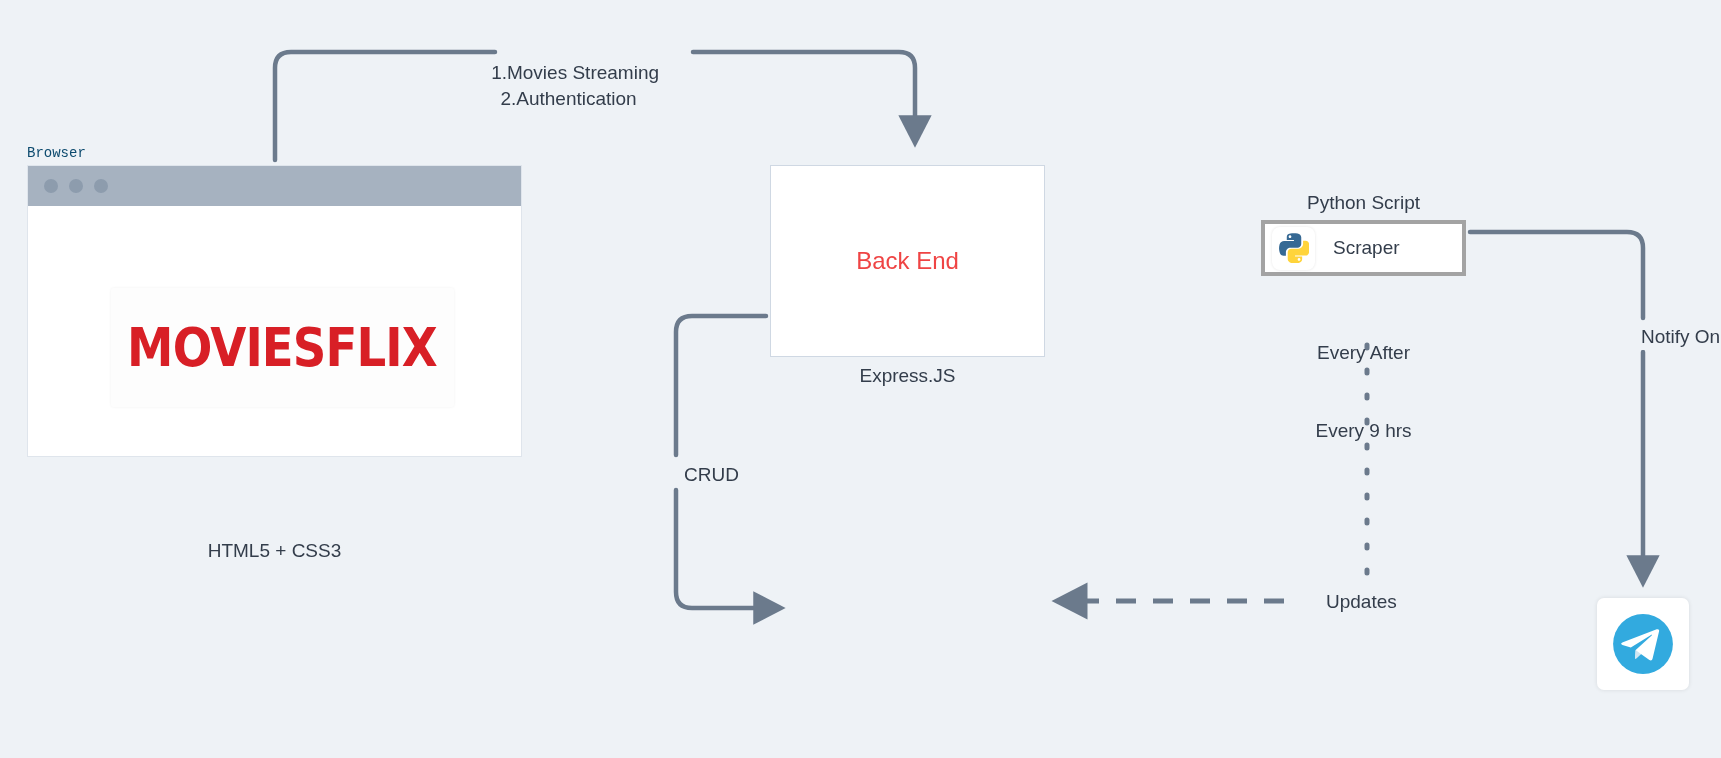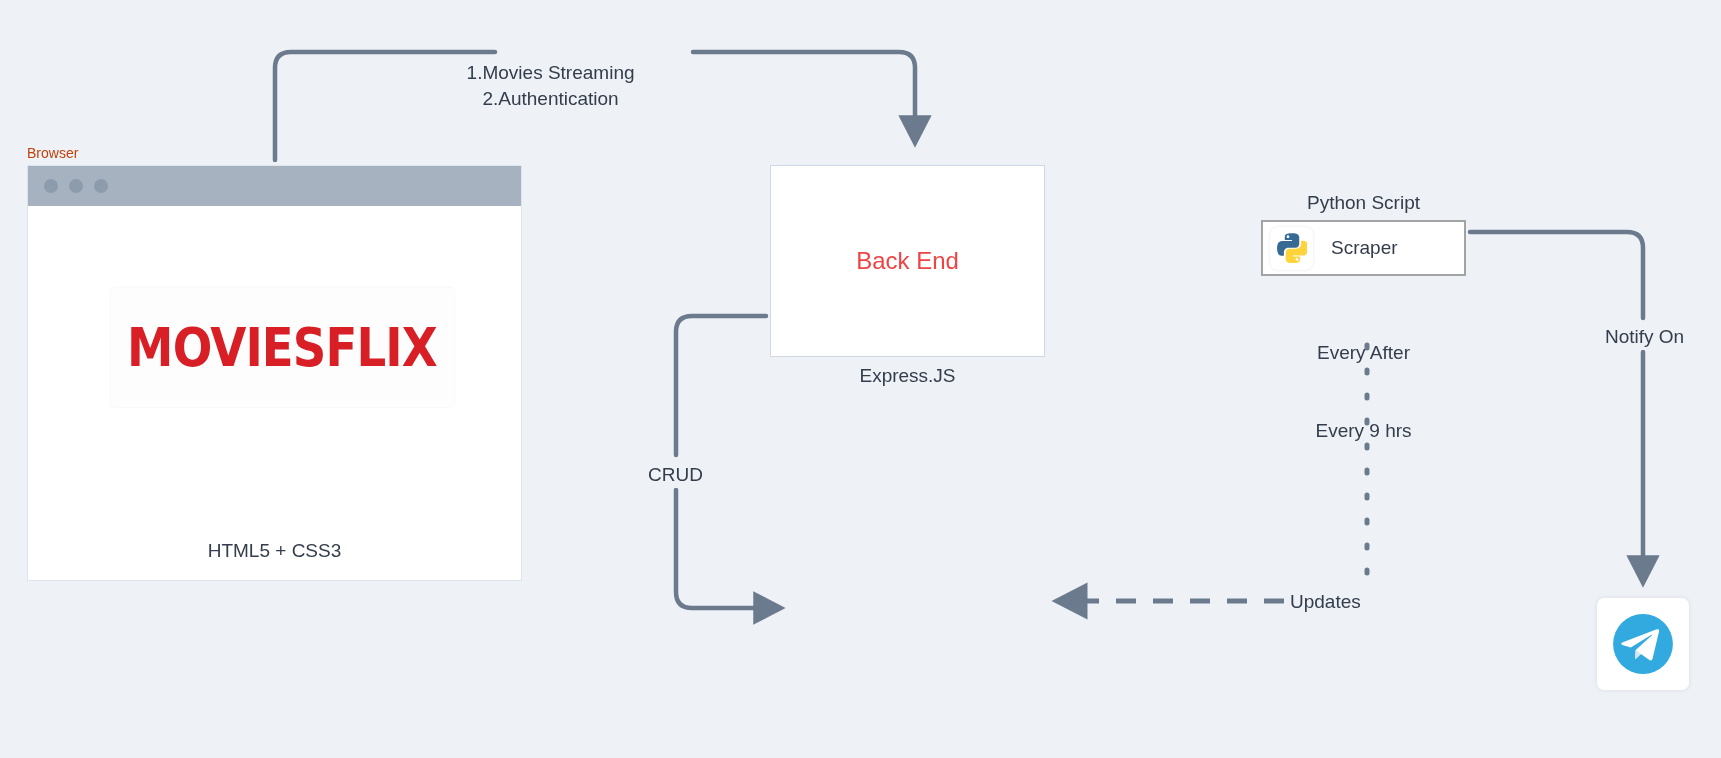--- a/index.html
+++ b/index.html
@@ -17,42 +17,44 @@
   }
   .lbl {
     position: absolute;
     color: #333d4b;
     font-size: 19px;
     line-height: 26px;
     white-space: pre;
   }
   .lbl-sm {
     position: absolute;
-    color: #c2410c;
+    color: #0c4a6e;
     font-size: 14px;
     white-space: pre;
+    font-family: Liberation Mono, monospace;
   }
   .lbl-bg {
     background: #eef2f6;
     padding: 0 4px;
+    margin-left: 36px;
   }
   .center { text-align: center; }
 
   
   #wires {
     position: absolute;
     left: 0; top: 0;
     width: 1721px; height: 758px;
   }
 
   
   #browser {
     position: absolute;
     left: 27px; top: 165px;
-    width: 495px; height: 416px;
+    width: 495px; height: 292px;
     background: #ffffff;
     border: 1px solid #dfe5ec;
     box-sizing: border-box;
   }
   #browser-titlebar {
     height: 40px;
     background: #a6b2c0;
     display: flex;
     align-items: center;
     padding-left: 16px;
@@ -102,21 +104,21 @@
     justify-content: center;
   }
   #backend-label { font-size: 24px; color: #ef4444; }
 
   
   #scraper {
     position: absolute;
     left: 1261px; top: 220px;
     width: 205px; height: 56px;
     background: #ffffff;
-    border: 2px solid #a3a3a3;
+    border: 4px solid #a3a3a3;
     box-sizing: border-box;
     display: flex;
     align-items: center;
     padding-left: 7px;
     gap: 18px;
   }
   #py-chip {
     width: 43px; height: 43px;
     background: #fff;
     border-radius: 8px;

